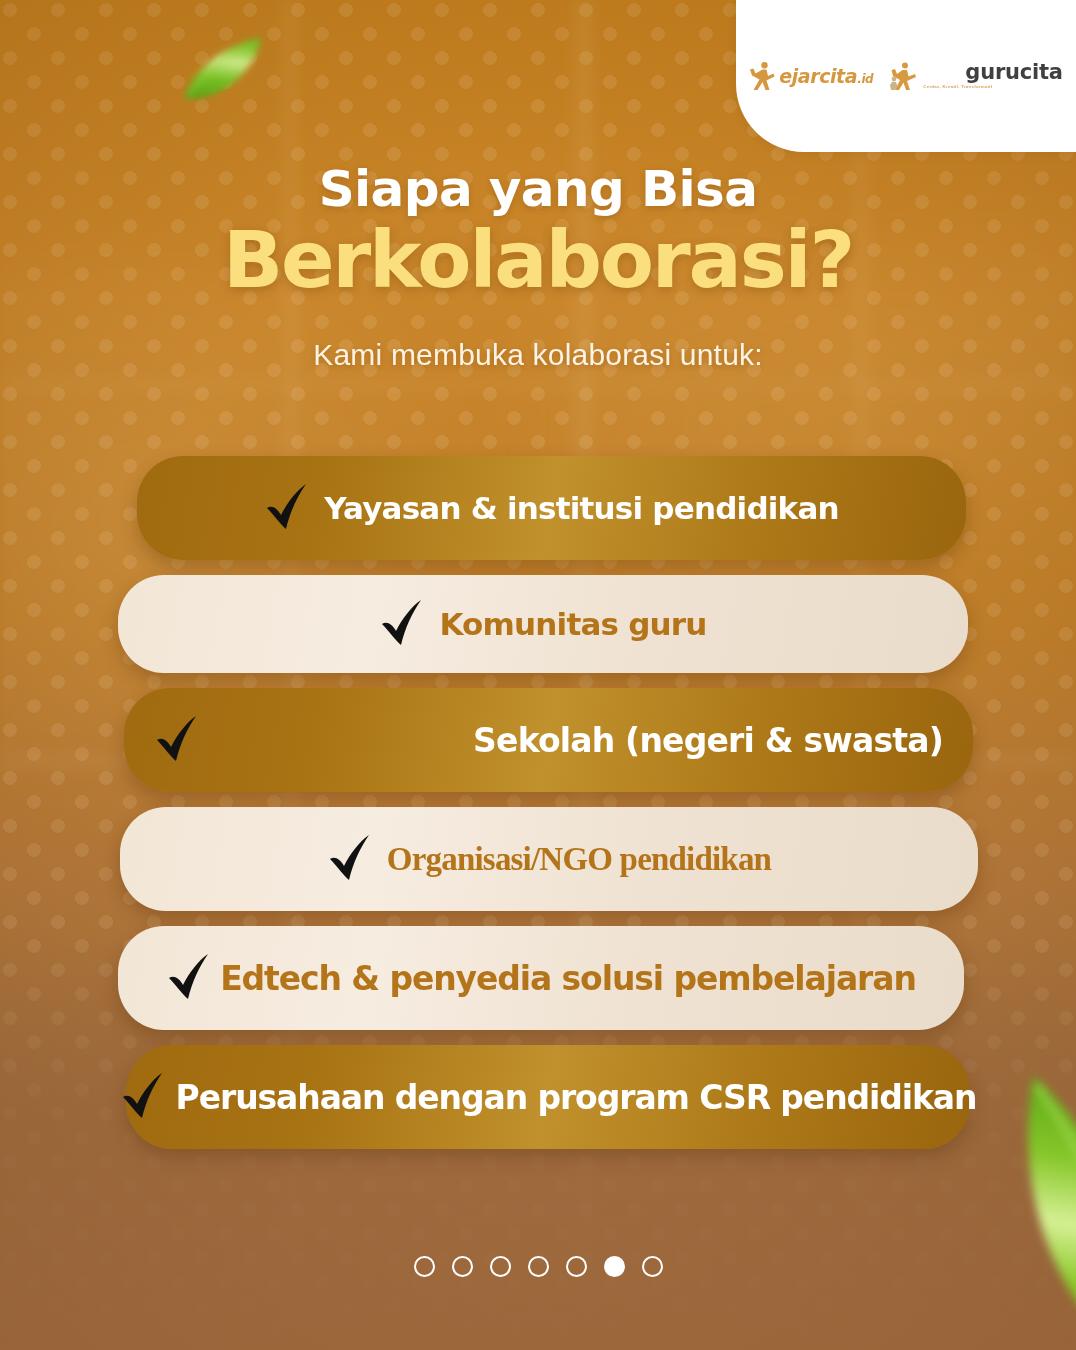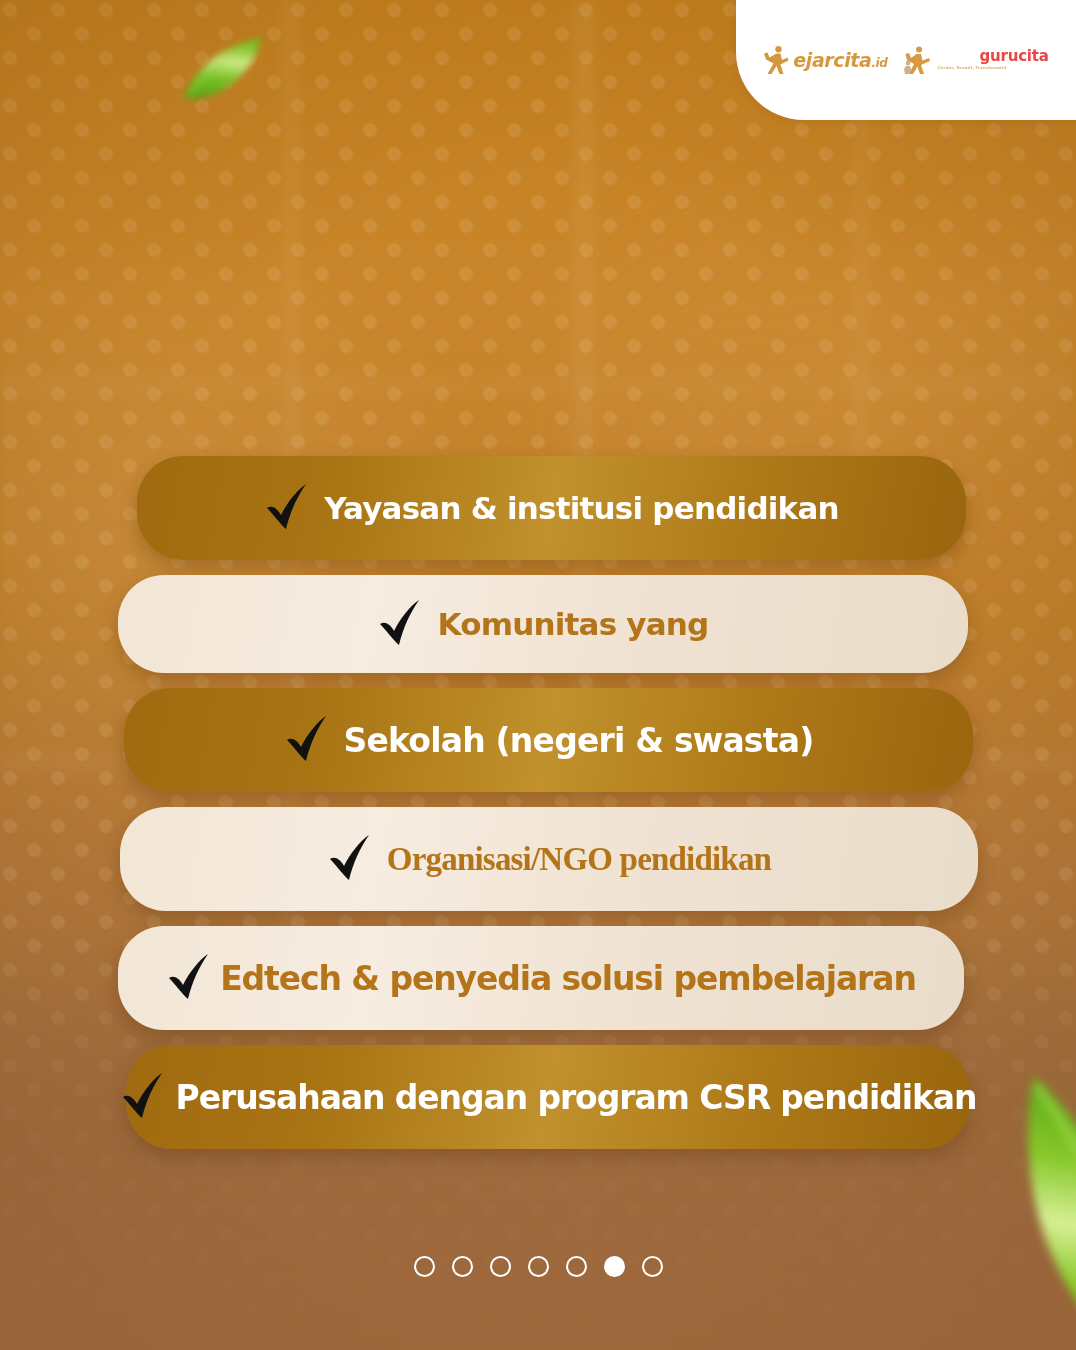--- a/index.html
+++ b/index.html
@@ -74,40 +74,40 @@
   }
   
   .bg-vignette {
     position:absolute; inset:0;
     background:radial-gradient(ellipse 86% 70% at 50% 42%, rgba(0,0,0,0) 40%, rgba(90,50,10,.20) 100%);
   }
 
   
   .logo-plate {
     position:absolute; top:0; right:0;
-    width:340px; height:120px;
+    width:340px; height:152px;
     background:#ffffff;
     border-bottom-left-radius:68px;
     display:flex; align-items:center; justify-content:center;
     gap:16px;
     z-index:8;
     box-shadow:0 2px 10px rgba(90,50,10,.10);
   }
   .logo { display:flex; align-items:center; gap:4px; }
   .logo-mark { flex:0 0 auto; }
   .logo-word {
     font-family:"DejaVu Sans", sans-serif;
     font-weight:bold;
     color:#d6983f;
     letter-spacing:-.4px;
   }
   .kejar-word { font-size:19px; font-style:italic; }
   .kejar-word .sfx { font-size:12px; }
   .guru-block { display:flex; flex-direction:column; line-height:1; }
-  .guru-word { font-size:15px; color:#ef4444; letter-spacing:-.2px;margin-left:42px; }
+  .guru-word { font-size:21px; color:#404040; letter-spacing:-.2px;margin-left:42px; }
   .guru-tag {
     font-size:4.4px; letter-spacing:.25px; color:#d6a45e;
     font-weight:bold; margin-top:2px; white-space:nowrap;
   }
 
   
   .leaf-tl {
     position:absolute; left:176px; top:44px;
     width:96px; height:56px;
     transform:rotate(-17deg);
@@ -195,21 +195,21 @@
   
   .row1 { margin-left:137px; margin-right:110px; }
   .row1 .pill-inner { justify-content:center; }
   .row1 .pill-label { font-size:31px; }
 
   .row2 { margin-left:118px; margin-right:108px; height:98px; }
   .row2 .pill-inner { justify-content:center; }
   .row2 .pill-label { font-size:31px; }
 
   .row3 { margin-left:124px; margin-right:103px; }
-  .row3 .pill-inner { justify-content:center; }
+  .row3 .pill-inner { justify-content:space-between; }
   .row3 .pill-label { font-size:33px; }
 
   .row4 { margin-left:120px; margin-right:98px; }
   .row4 .pill-inner { justify-content:center; }
   .row4 .pill-label { font-size:33px;font-family:Liberation Serif, serif; }
 
   .row5 { margin-left:126px; margin-right:106px; }
   .row5 .pill-inner { justify-content:center; gap:10px; }
   .row5 .pill-label { font-size:33px; letter-spacing:-1.1px; }
 
@@ -275,38 +275,43 @@
         <path d="M3 21 L7 21 L8.5 25.5 L5.5 29 L2 29 L1 24 Z" fill="#c8b48a"></path>
       </svg>
       <span class="guru-block">
         <span class="logo-word guru-word">gurucita</span>
         <span class="guru-tag">Cerdas, Kreatif, Transformatif</span>
       </span>
     </div>
 
   </div>
 
+  <div class="head-wrap">
+    <div class="title-1">Siapa yang Bisa</div>
+    <div class="title-2">Berkolaborasi?</div>
+    <div class="subtitle">Kami membuka kolaborasi untuk:</div>
+  </div>
 
   <div class="list">
 
     <div class="pill dark row1">
       <div class="pill-inner">
         <svg class="check" width="46" height="54" viewBox="0 0 46 54">
           <path d="M3 27 C8 24 13 27 17 34 C23 22 32 10 42 3 C33 16 26 31 22 48 C17 44 10 34 3 27 Z" fill="#111111"></path>
         </svg>
         <span class="pill-label">Yayasan &amp; institusi pendidikan</span>
       </div>
     </div>
 
     <div class="pill light row2">
       <div class="pill-inner">
         <svg class="check" width="46" height="54" viewBox="0 0 46 54">
           <path d="M3 27 C8 24 13 27 17 34 C23 22 32 10 42 3 C33 16 26 31 22 48 C17 44 10 34 3 27 Z" fill="#111111"></path>
         </svg>
-        <span class="pill-label">Komunitas yang</span>
+        <span class="pill-label">Komunitas guru</span>
       </div>
     </div>
 
     <div class="pill dark row3">
       <div class="pill-inner">
         <svg class="check" width="46" height="54" viewBox="0 0 46 54">
           <path d="M3 27 C8 24 13 27 17 34 C23 22 32 10 42 3 C33 16 26 31 22 48 C17 44 10 34 3 27 Z" fill="#111111"></path>
         </svg>
         <span class="pill-label">Sekolah (negeri &amp; swasta)</span>
       </div>

